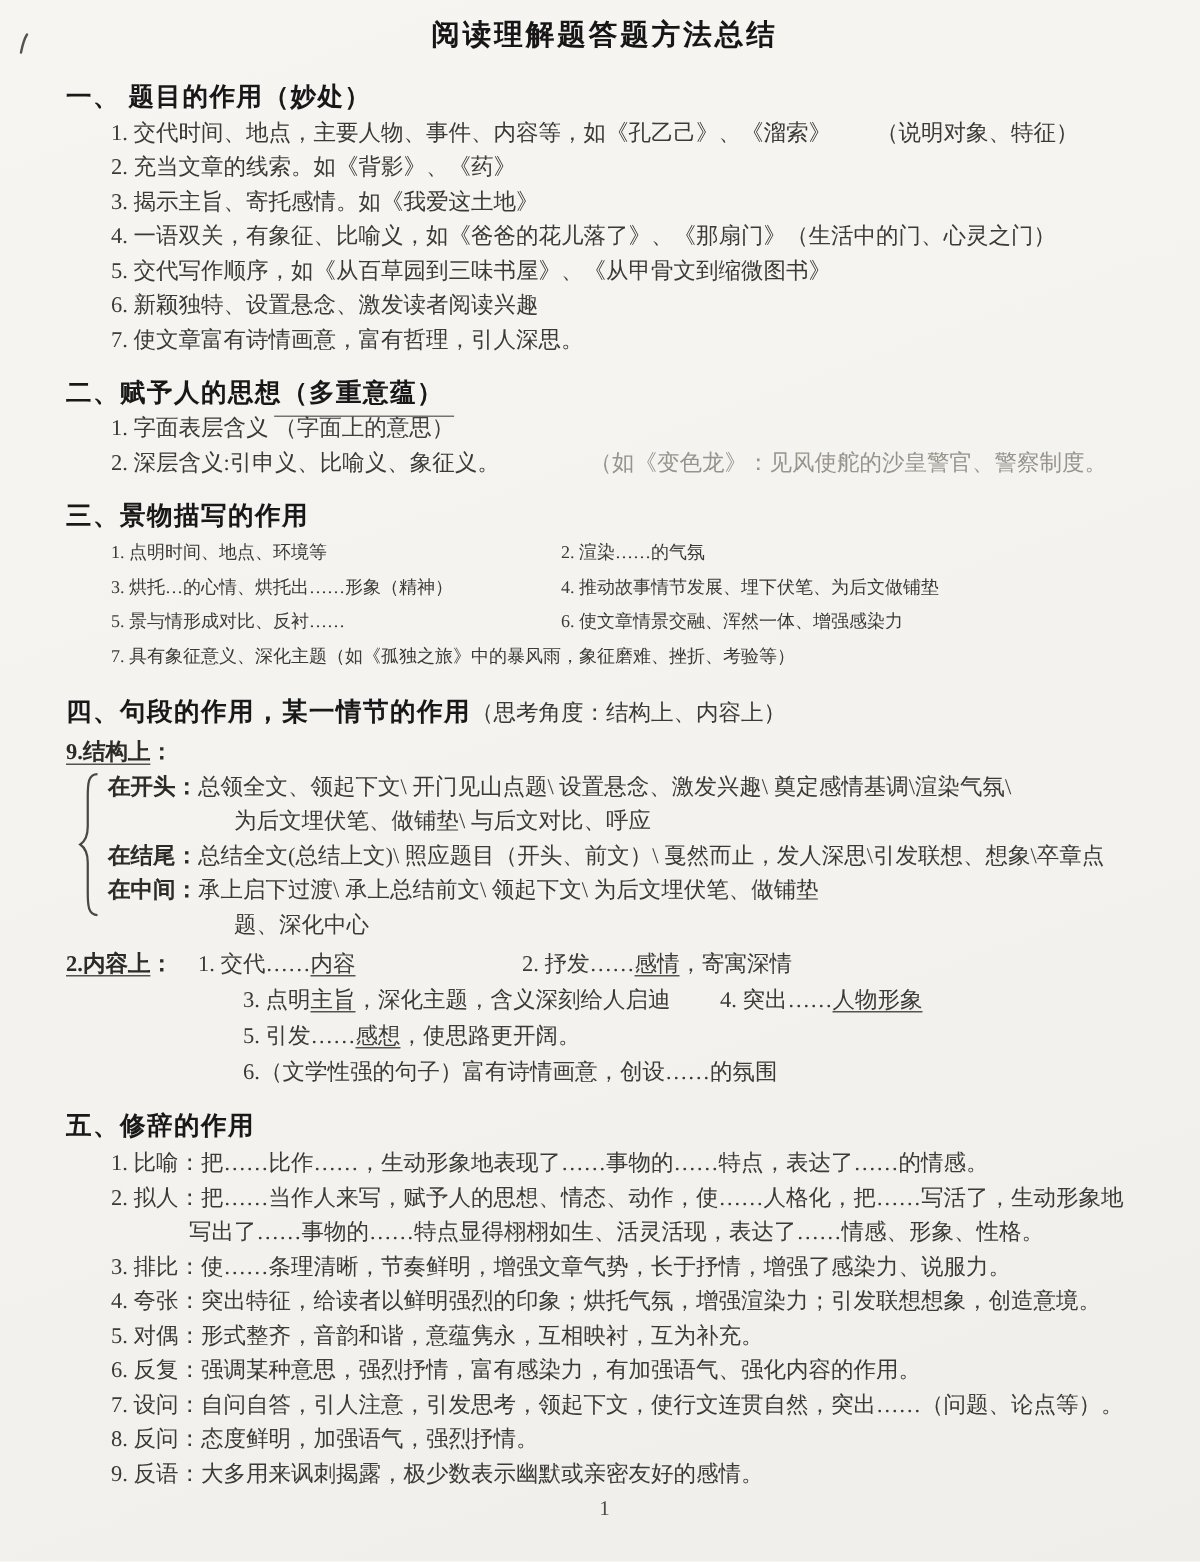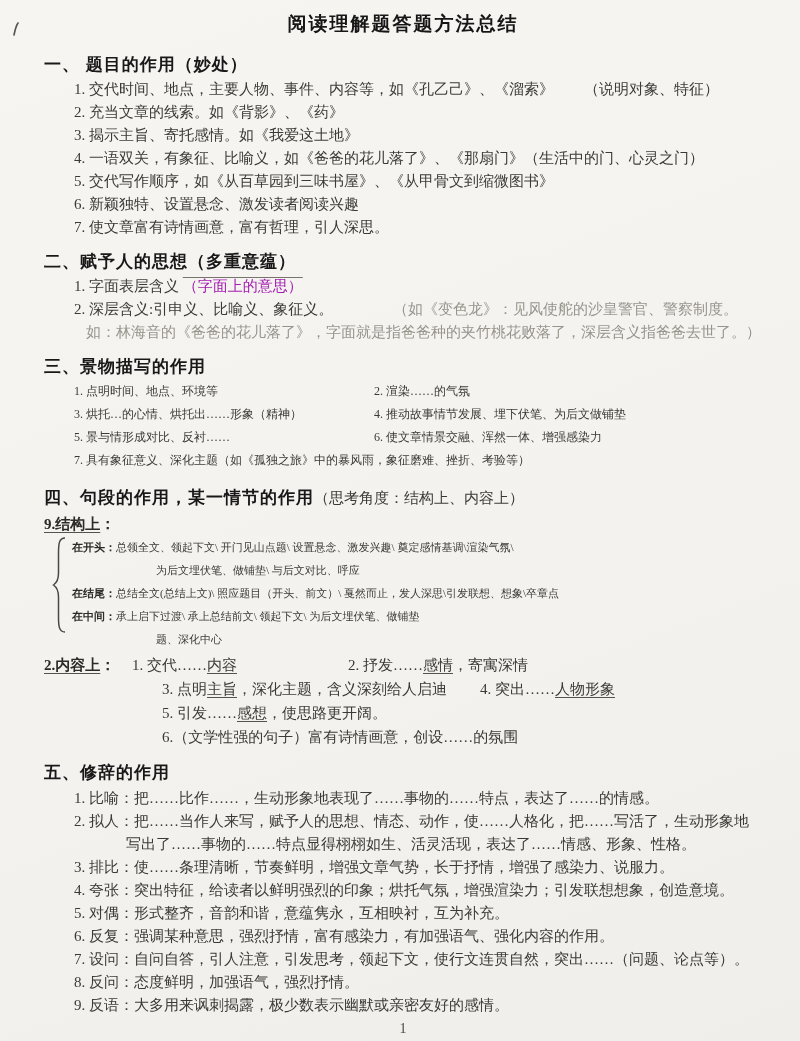--- a/index.html
+++ b/index.html
@@ -40,35 +40,35 @@
   }
 
   .body-text { font-size:15px; line-height:23px; }
 
   .s1 { margin-top:18px; }
   .s1 .items { margin-top:2px; padding-left:30px; }
   .s1 .items .line { line-height:23px; font-size:15px; }
 
   .s2 { margin-top:12px; }
   .s2 .lines { margin-top:2px; padding-left:30px; font-size:15px; line-height:24px; }
-  .annot-over { color:#a21caf; text-decoration: overline; text-decoration-color:#77746e; }
+  .annot-over { color:#404040; text-decoration: overline; text-decoration-color:#77746e; }
   .annot-light { color:#98948c; }
   .s2 .l2-annot { margin-left:56px; }
   .s2 .l3 { padding-left:12px; }
 
   .s3 { margin-top:12px; }
   .s3 .grid { margin-top:2px; padding-left:30px; font-size:12px; line-height:23px; }
   .s3 .row { display:flex; }
   .s3 .row .c0 { width:300px; flex:none; }
   .s3 .row .c1 { flex:1; }
 
   .s4 { margin-top:15px; }
   .s4 .structure-line { margin-top:3px; font-size:15px; line-height:24px; font-weight:bold; color:#2c2b28; }
   .u-label { text-decoration:underline; text-underline-offset:3px; text-decoration-color:#55534e; }
-  .brace-block { position:relative; margin-left:10px; padding-left:18px; font-size:11px; line-height:23px; }
+  .brace-block { position:relative; margin-left:10px; padding-left:18px; font-size:15px; line-height:23px; }
   .brace-svg { position:absolute; left:-2px; top:1px; }
   .entry-label { font-weight:bold; color:#2c2b28; }
   .wrap-line { padding-left:84px; }
   .content-block { display:flex; margin-top:2px; font-size:15px; line-height:24px; }
   .content-label { flex:none; width:88px; font-weight:bold; color:#2c2b28; }
   .content-rows { flex:1; }
   .content-rows .crow { display:flex; }
   .content-rows .crow.indented { padding-left:30px; }
   .crow .cc0a { width:216px; flex:none; }
   .crow .cc0b { width:318px; flex:none; }
@@ -110,21 +110,20 @@
     <div class="sec-heading">二、赋予人的思想（多重意蕴）</div>
     <div class="lines">
       <div class="body-text">
         <span>1. 字面表层含义</span>
         <span class="annot-over">（字面上的意思）</span>
       </div>
       <div class="body-text">
         <span>2. 深层含义:引申义、比喻义、象征义。</span>
         <span class="annot-light l2-annot">（如《变色龙》：见风使舵的沙皇警官、警察制度。</span>
       </div>
-      <div class="body-text annot-light l3">如：林海音的《爸爸的花儿落了》，字面就是指爸爸种的夹竹桃花败落了，深层含义指爸爸去世了。）</div>
     </div>
   </div>
 
   <div class="s3">
     <div class="sec-heading">三、景物描写的作用</div>
     <div class="grid">
       <div class="row">
         <div class="c0">1. 点明时间、地点、环境等</div>
         <div class="c1">2. 渲染……的气氛</div>
       </div>

